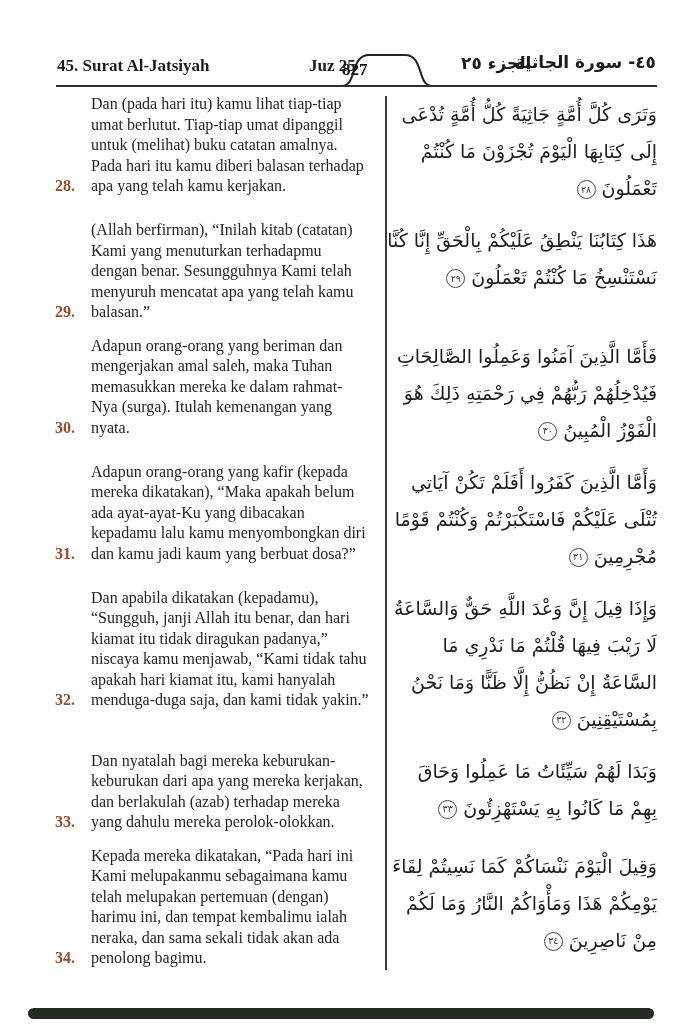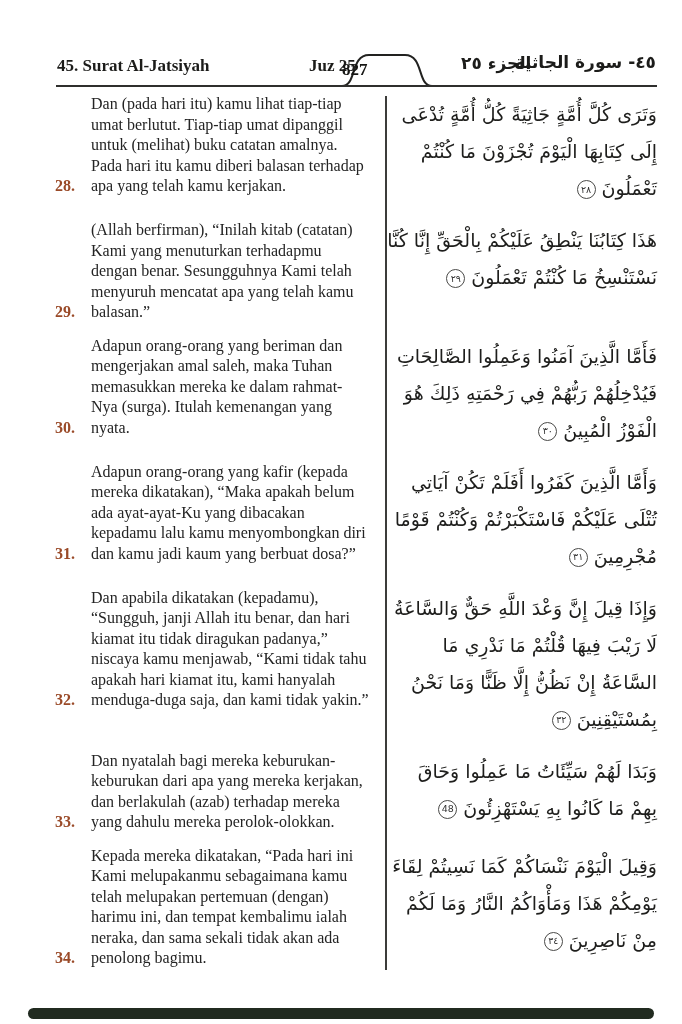--- a/index.html
+++ b/index.html
@@ -155,21 +155,21 @@
       <span class="atext">وَإِذَا قِيلَ إِنَّ وَعْدَ اللَّهِ حَقٌّ وَالسَّاعَةُ لَا رَيْبَ فِيهَا قُلْتُمْ مَا نَدْرِي مَا السَّاعَةُ إِنْ نَظُنُّ إِلَّا ظَنًّا وَمَا نَحْنُ بِمُسْتَيْقِنِينَ</span><span class="ayah-marker">٣٢</span>
     </div>
   </section>
 
   <section class="verse-row">
     <div class="trans-col">
       <span class="vnum">33.</span>
       <p class="vtext">Dan nyatalah bagi mereka keburukan-keburukan dari apa yang mereka kerjakan, dan berlakulah (azab) terhadap mereka yang dahulu mereka perolok-olokkan.</p>
     </div>
     <div class="arabic-col">
-      <span class="atext">وَبَدَا لَهُمْ سَيِّئَاتُ مَا عَمِلُوا وَحَاقَ بِهِمْ مَا كَانُوا بِهِ يَسْتَهْزِئُونَ</span><span class="ayah-marker">48</span>
+      <span class="atext">وَبَدَا لَهُمْ سَيِّئَاتُ مَا عَمِلُوا وَحَاقَ بِهِمْ مَا كَانُوا بِهِ يَسْتَهْزِئُونَ</span><span class="ayah-marker">٣٣</span>
     </div>
   </section>
 
   <section class="verse-row">
     <div class="trans-col">
       <span class="vnum">34.</span>
       <p class="vtext">Kepada mereka dikatakan, “Pada hari ini Kami melupakanmu sebagaimana kamu telah melupakan pertemuan (dengan) harimu ini, dan tempat kembalimu ialah neraka, dan sama sekali tidak akan ada penolong bagimu.</p>
     </div>
     <div class="arabic-col">
       <span class="atext">وَقِيلَ الْيَوْمَ نَنْسَاكُمْ كَمَا نَسِيتُمْ لِقَاءَ يَوْمِكُمْ هَذَا وَمَأْوَاكُمُ النَّارُ وَمَا لَكُمْ مِنْ نَاصِرِينَ</span><span class="ayah-marker">٣٤</span>

